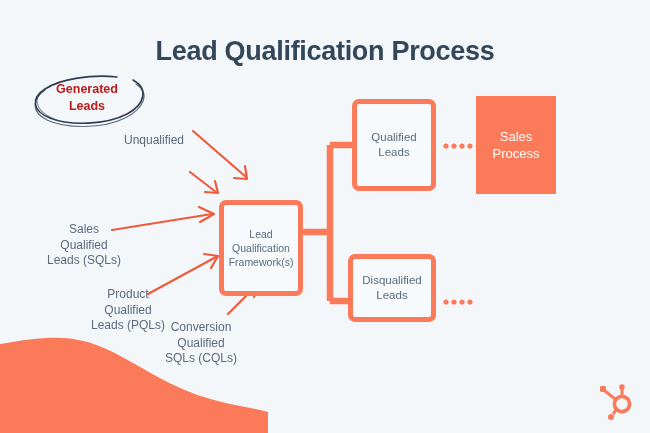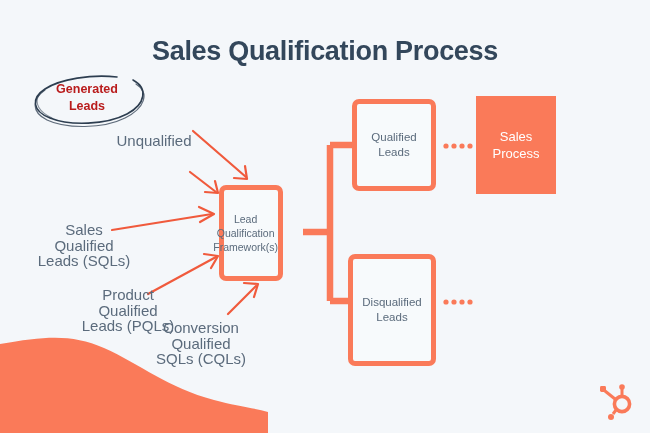--- a/index.html
+++ b/index.html
@@ -60,21 +60,21 @@
     font-size: 12.5px;
     font-weight: bold;
     color: #b91c1c;
     line-height: 17px;
   }
 
   
   .src-label {
     position: absolute;
     color: #5B6B7C;
-    font-size: 15px;
+    font-size: 12px;
     line-height: 15.5px;
     text-align: center;
   }
   #label-unqualified { left: 104px; top: 133px; width: 100px; }
   #label-mql        { left: 66px;  top: 158px; width: 120px; }
   #label-sql        { left: 28px;  top: 222px; width: 112px; }
   #label-pql        { left: 72px;  top: 287px; width: 112px; }
   #label-cql        { left: 146px; top: 320px; width: 110px; }
 
   
@@ -90,35 +90,34 @@
     background: #F7FAFC;
     border: 5px solid #FA7A59;
     border-radius: 7px;
     color: #5B6B7C;
   }
   .flow-box.solid {
     background: #FA7A59;
     color: #FFFFFF;
   }
   #box-framework {
-    left: 219px; top: 185px;
-    width: 64px; height: 96px;
+    left: 219px; top: 200px;
+    width: 84px; height: 96px;
     font-size: 10.5px;
     line-height: 14px;
-    justify-content: flex-end;
   }
   #box-qualified {
     left: 352px; top: 99px;
     width: 84px; height: 92px;
     font-size: 11.5px;
     line-height: 15px;
   }
   #box-disqualified {
     left: 348px; top: 254px;
-    width: 88px; height: 112px;
+    width: 88px; height: 68px;
     font-size: 11.5px;
     line-height: 15px;
   }
   #box-sales-process {
     left: 476px; top: 96px;
     width: 80px; height: 98px;
     font-size: 13px;
     line-height: 17px;
   }
   #box-nurturing {
@@ -212,21 +211,21 @@
 
     <div class="flow-box solid" id="box-sales-process">
       <span style="white-space:pre-line">Sales
 Process</span>
     </div>
 
   </div>
 
   <div class="layer" id="text-layer">
 
-    <div id="page-title">Sales Qualification Process</div>
+    <div id="page-title">Lead Qualification Process</div>
 
     <div id="generated-leads">
       <div id="generated-leads-label" style="white-space:pre-line">Generated
 Leads</div>
     </div>
 
     <div class="src-label" id="label-unqualified" style="white-space:pre-line">Unqualified</div>
     <div class="src-label" id="label-sql" style="white-space:pre-line">Sales
 Qualified
 Leads (SQLs)</div>

